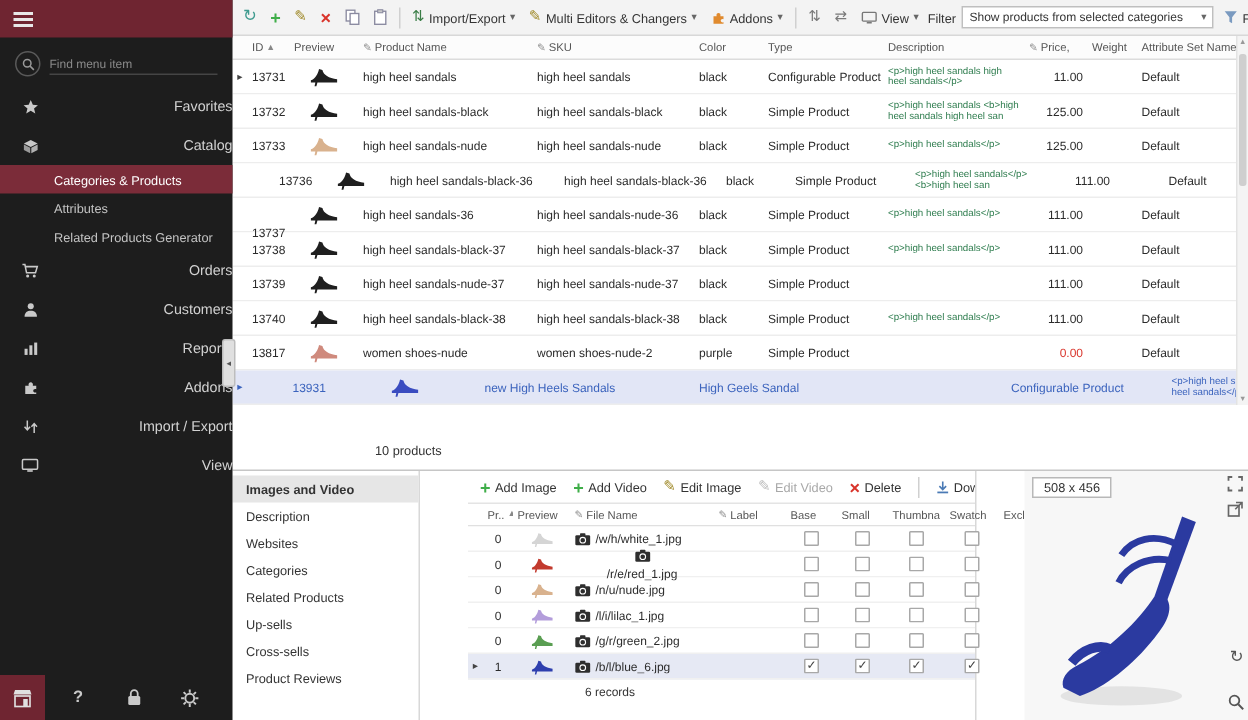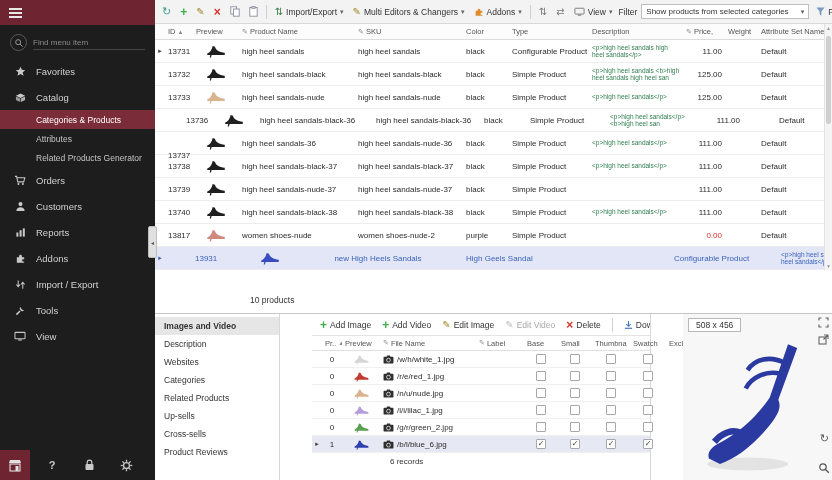--- a/index.html
+++ b/index.html
@@ -8,21 +8,21 @@
 
 
 .sidebar{position:absolute;left:0;top:0;width:155px;height:480px;background:#1d1d1d;z-index:5;}
 .sb-top{height:25px;background:#6f2531;display:flex;align-items:center;padding-left:9px;}
 .hamburger{width:13px;display:flex;flex-direction:column;gap:2px;cursor:pointer;}
 .hamburger b{display:block;height:2px;background:#e8e8e8;}
 .sb-search{display:flex;align-items:center;gap:6px;padding:9px 10px 7px 10px;}
 .sb-search-circle{width:17px;height:17px;border:1px solid #5a5a5a;border-radius:50%;display:flex;align-items:center;justify-content:center;flex:none;}
 .sb-search-input{flex:1;background:transparent;border:none;outline:none;border-bottom:1px solid #454545;color:#bbb;font-size:8px;padding:2px 0;font-family:inherit;min-width:0;}
 .sb-search-input::placeholder{color:#8a8a8a;}
-.sb-item{height:26px;display:flex;align-items:center;gap:9px;padding-left:13px;color:#d2d2d2;font-size:9.5px;cursor:pointer;}
+.sb-item{height:26px;display:flex;align-items:center;gap:9px;padding-left:13px;color:#d2d2d2;font-size:9.5px;cursor:pointer;justify-content:space-between;}
 .sb-ico{width:14px;display:flex;justify-content:center;flex:none;}
 .sb-sub{height:19px;display:flex;align-items:center;padding-left:36px;color:#c4c4c4;font-size:8.5px;cursor:pointer;}
 .sb-sub.active{background:#7b2c39;color:#fff;}
 .sb-bottom{position:absolute;left:0;bottom:0;width:100%;height:30px;display:flex;align-items:center;justify-content:space-between;padding-right:14px;}
 .sb-bicon{width:30px;height:30px;display:flex;align-items:center;justify-content:center;cursor:pointer;}
 .sb-bicon.active{background:#6f2531;}
 .help-glyph{color:#c9c9c9;font-size:11px;font-weight:bold;}
 
 
 .collapse-handle{position:absolute;left:148px;top:226px;width:9px;height:32px;background:#e0e0e0;border:1px solid #bdbdbd;border-radius:2px;z-index:6;display:flex;align-items:center;justify-content:center;font-size:6px;color:#555;cursor:pointer;}
@@ -169,29 +169,20 @@
       <span>Addons</span>
     </div>
     <div class="sb-item">
       <span class="sb-ico">
           <svg width="11" height="11" viewBox="0 0 12 12">
             <path d="M3.5 1.5 3.5 8M1.5 6 3.5 8.3 5.5 6" stroke="#c9c9c9" fill="none" stroke-width="1.1"></path>
             <path d="M8.5 10.5 8.5 4M6.5 6 8.5 3.7 10.5 6" stroke="#c9c9c9" fill="none" stroke-width="1.1"></path>
           </svg>
         </span>
       <span>Import / Export</span>
-    </div>
-    <div class="sb-item">
-      <span class="sb-ico">
-          <svg width="11" height="11" viewBox="0 0 12 12">
-            <path d="M1.5 10.5 5.5 6.5" stroke="#c9c9c9" stroke-width="1.6"></path>
-            <path d="M6 2A2.6 2.6 0 1 0 9.8 5.8L8 5.2 6.6 3.8Z" fill="#c9c9c9"></path>
-          </svg>
-        </span>
-      <span>Tools</span>
     </div>
     <div class="sb-item">
       <span class="sb-ico">
           <svg width="12" height="11" viewBox="0 0 13 12">
             <rect x="1" y="1.5" width="11" height="7" rx="0.8" fill="none" stroke="#c9c9c9" stroke-width="1.1"></rect>
             <rect x="4.5" y="9.2" width="4" height="1.2" fill="#c9c9c9"></rect>
           </svg>
         </span>
       <span>View</span>
     </div>
@@ -503,21 +494,21 @@
         <div class="gcell" style="width: 66px;">Default</div>
       </div>
       <div class="grow sel">
         <div class="gcell exp" style="width: 10px;">▸</div>
         <div class="gcell" style="width: 28px;">13931</div>
         <div class="gcell prev" style="width: 46px;">
           <svg width="22" height="14" viewBox="0 0 24 16">
             <path d="M2 10.8C5.2 9.8 7.4 6.2 8.2 2.2L10.8 3C11.6 6.8 15.6 9.2 22 10L22 12.6 7 12.6 6.2 15.4 4.8 15.4 5.4 12.6 2 12.6Z" fill="#3a4cc0"></path>
           </svg>
         </div>
-        <div class="gcell" style="width: 116px; text-align: center;">new High Heels Sandals</div>
+        <div class="gcell" style="width: 116px;">new High Heels Sandals</div>
         <div class="gcell" style="width: 108px;">High Geels Sandal</div>
         <div class="gcell" style="width: 46px;"></div>
         <div class="gcell" style="width: 80px;">Configurable Product</div>
         <div class="gcell desc" style="width: 94px;">&lt;p&gt;high heel sandals high heel sandals&lt;/p&gt;...</div>
         <div class="gcell price" style="width: 42px;">11.00</div>
         <div class="gcell" style="width: 33px;"></div>
         <div class="gcell" style="width: 66px;">Default</div>
       </div>
     </div>
   <div class="gfooter">
@@ -648,21 +639,21 @@
             </div>
           </div>
           <div class="frow">
             <div class="gcell exp" style="width: 10px;"></div>
             <div class="gcell pr-cell" style="width: 20px;">0</div>
             <div class="gcell prev" style="width: 38px;">
               <svg width="17" height="11" viewBox="0 0 24 16">
                 <path d="M2 10.8C5.2 9.8 7.4 6.2 8.2 2.2L10.8 3C11.6 6.8 15.6 9.2 22 10L22 12.6 7 12.6 6.2 15.4 4.8 15.4 5.4 12.6 2 12.6Z" fill="#c23a2e"></path>
               </svg>
             </div>
-            <div class="gcell fname" style="width: 96px;">
+            <div class="gcell fname" style="width: 96px; flex-direction: column;">
               <svg width="11" height="9" viewBox="0 0 12 10">
                 <rect x="0.5" y="2" width="11" height="7.5" rx="1" fill="#2e2e2e"></rect>
                 <rect x="4" y="0.6" width="4" height="2" rx="0.5" fill="#2e2e2e"></rect>
                 <circle cx="6" cy="5.7" r="2.1" fill="#2e2e2e" stroke="#fff" stroke-width="0.8"></circle>
               </svg>
               <span>/r/e/red_1.jpg</span>
             </div>
             <div class="gcell" style="width: 48px;"></div>
             <div class="gcell cbcell" style="width: 34px;">
               <div class="cb"></div>

